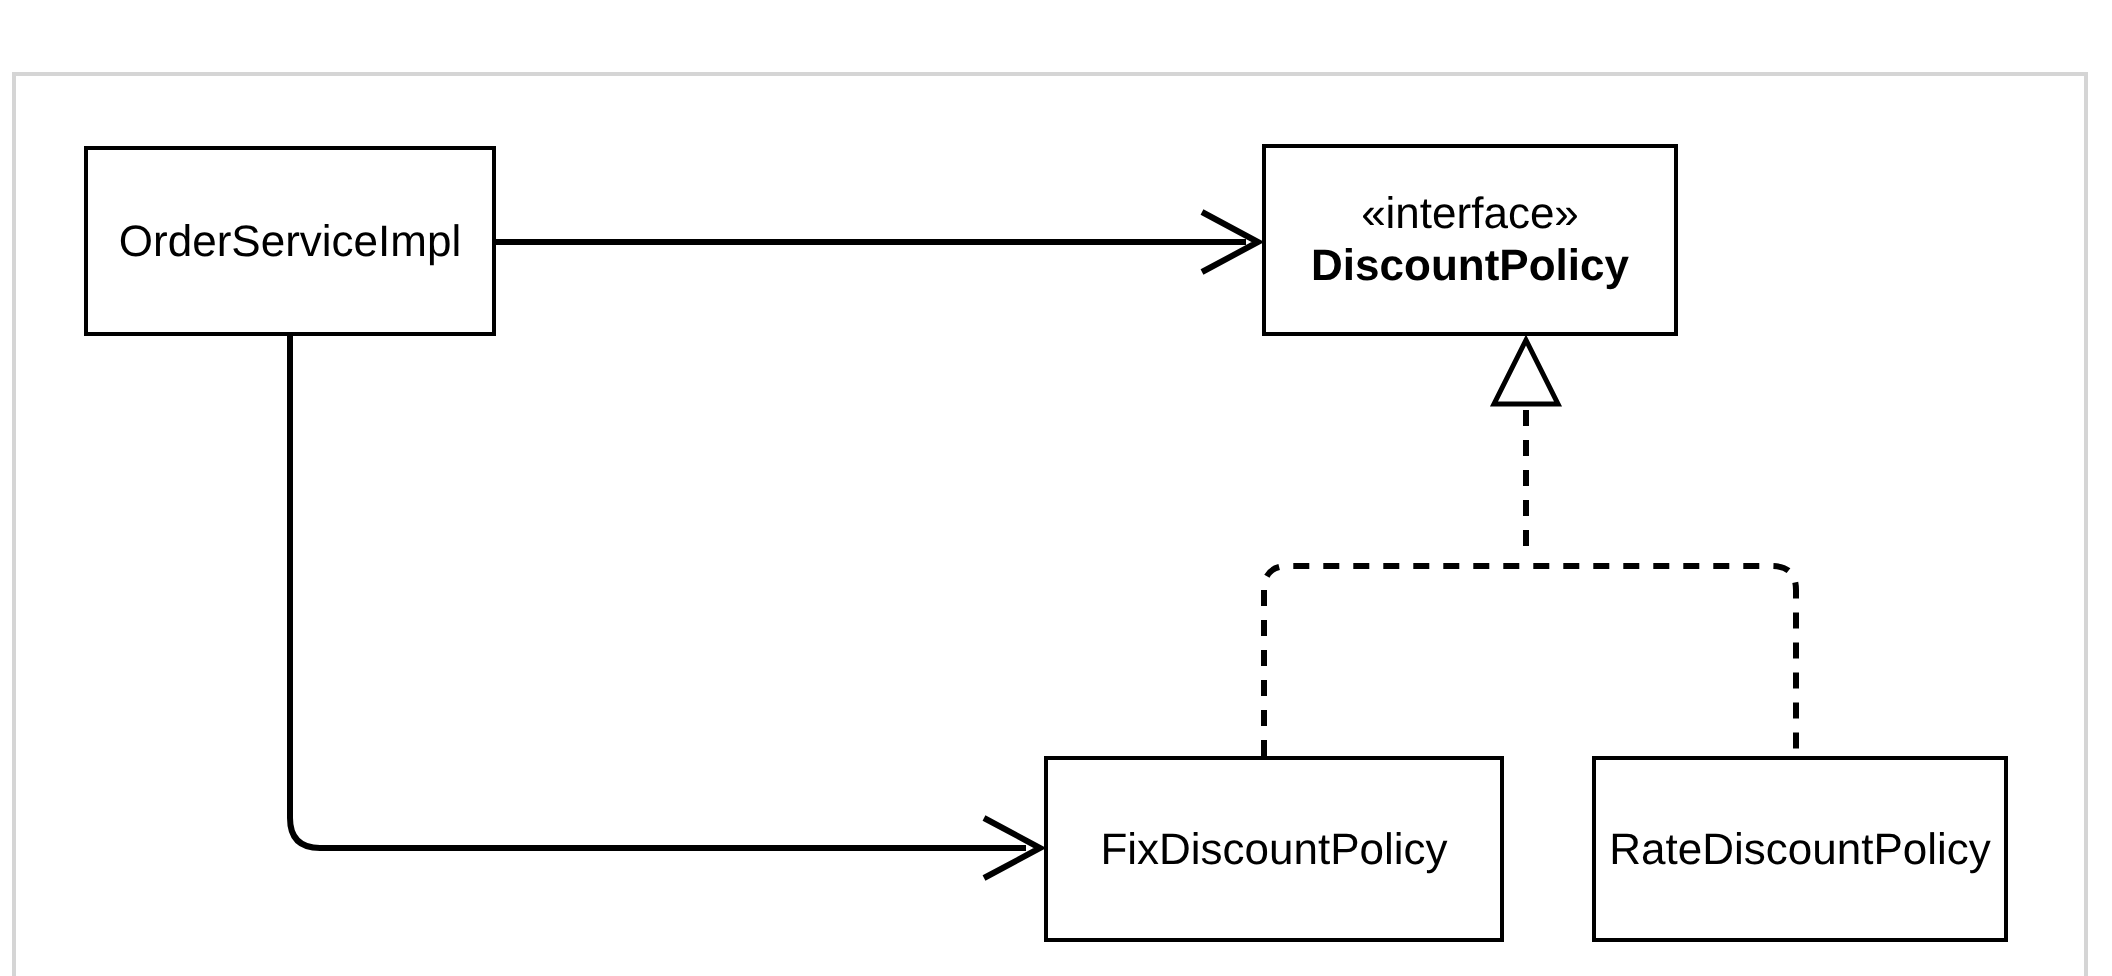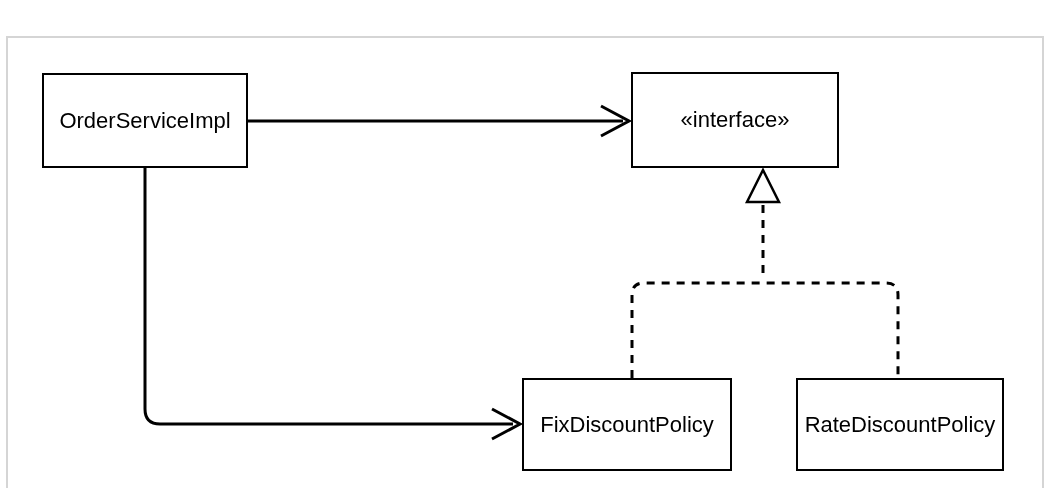--- a/index.html
+++ b/index.html
@@ -47,21 +47,21 @@
     font-size: 22px;
     color: #000000;
     line-height: 26px;
     text-align: center;
     white-space: nowrap;
   }
   .uml-box .stereotype { font-weight: 400; }
   .uml-box .bold-label { font-weight: 700; }
   #box-order   { left: 42px;  top: 45px;  width: 206px; height: 95px; }
   #box-iface   { left: 631px; top: 44px;  width: 208px; height: 96px; }
-  #box-fix     { left: 522px; top: 350px; width: 210px; height: 93px; }
+  #box-fix     { left: 522px; top: 350px; width: 230px; height: 93px; }
   #box-rate    { left: 796px; top: 350px; width: 208px; height: 93px; }
 </style>
 </head>
 <body>
 
 <div class="stage">
   <div class="frame"></div>
 
   <svg class="edges" viewBox="0 0 1056 488" xmlns="http://www.w3.org/2000/svg">
 
@@ -75,20 +75,21 @@
     <path d="M632 350 V267 Q632 255 644 255 H886 Q898 255 898 267 V350" stroke="#000000" stroke-width="3" fill="none" stroke-dasharray="8 7"></path>
     <path d="M763 142 L779 174 L747 174 Z" fill="#ffffff" stroke="#000000" stroke-width="2.5"></path>
   </svg>
 
   <div class="uml-box" id="box-order">
     <span>OrderServiceImpl</span>
   </div>
 
   <div class="uml-box" id="box-iface">
     <span class="stereotype">«interface»</span>
+    <span class="bold-label">DiscountPolicy</span>
   </div>
 
   <div class="uml-box" id="box-fix">
     <span>FixDiscountPolicy</span>
   </div>
 
   <div class="uml-box" id="box-rate">
     <span>RateDiscountPolicy</span>
   </div>
 </div>

